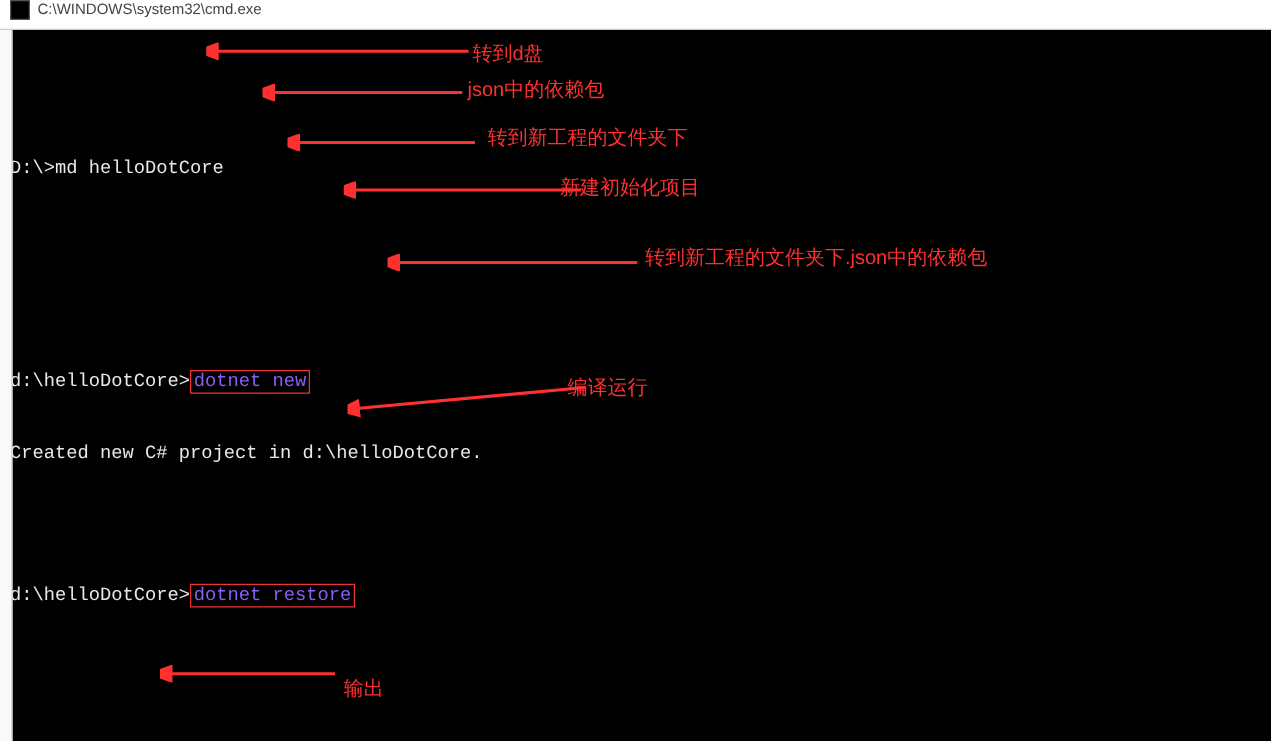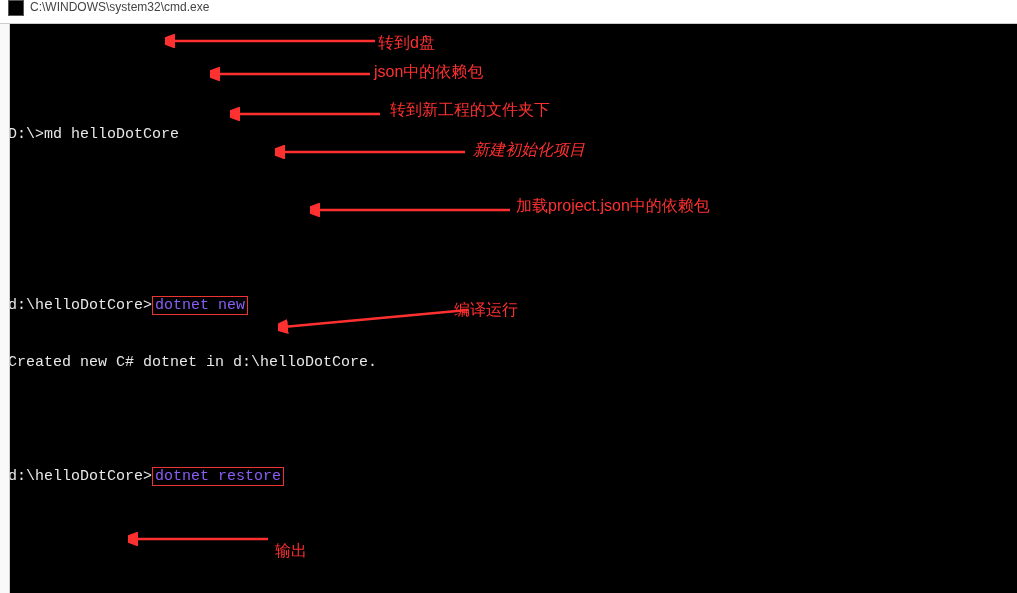--- a/index.html
+++ b/index.html
@@ -77,21 +77,21 @@
 </div>
 
 <div class="left-strip"></div>
 
 <div class="terminal">
   <div>&nbsp;</div>
   <div><span>D:\&gt;md helloDotCore</span></div>
   <div>&nbsp;</div>
   <div>&nbsp;</div>
   <div><span>d:\helloDotCore&gt;</span><span class="hl-box">dotnet new</span></div>
-  <div><span>Created new C# dotnet in d:\helloDotCore.</span></div>
+  <div><span>Created new C# project in d:\helloDotCore.</span></div>
   <div>&nbsp;</div>
   <div><span>d:\helloDotCore&gt;</span><span class="hl-box">dotnet restore</span></div>
   
   
   
   
   
   
   
   
@@ -145,16 +145,16 @@
 </div>
 <div class="arrow" style="left:128px; top:532px;">
   <svg width="140" height="14">
       <line x1="140" y1="7" x2="5" y2="7" stroke="#ff3030" stroke-width="2.5" marker-end="url(#ah1)"></line>
     </svg>
 </div>
 
 <div class="annotation" style="left:378px; top:33px;">转到d盘</div>
 <div class="annotation" style="left:374px; top:62px;">json中的依赖包</div>
 <div class="annotation" style="left:390px; top:88px;margin-top:12px;">转到新工程的文件夹下</div>
-<div class="annotation" style="left:473px; top:140px;font-style:italic;">新建初始化项目</div>
-<div class="annotation" style="left:516px; top:196px;">加载project.json中的依赖包</div>
+<div class="annotation" style="left:448px; top:140px;">新建初始化项目</div>
+<div class="annotation" style="left:516px; top:196px;">转到新工程的文件夹下.json中的依赖包</div>
 <div class="annotation" style="left:454px; top:300px;">编译运行</div>
 <div class="annotation" style="left:275px; top:541px;">输出</div>
 
 </body></html>

